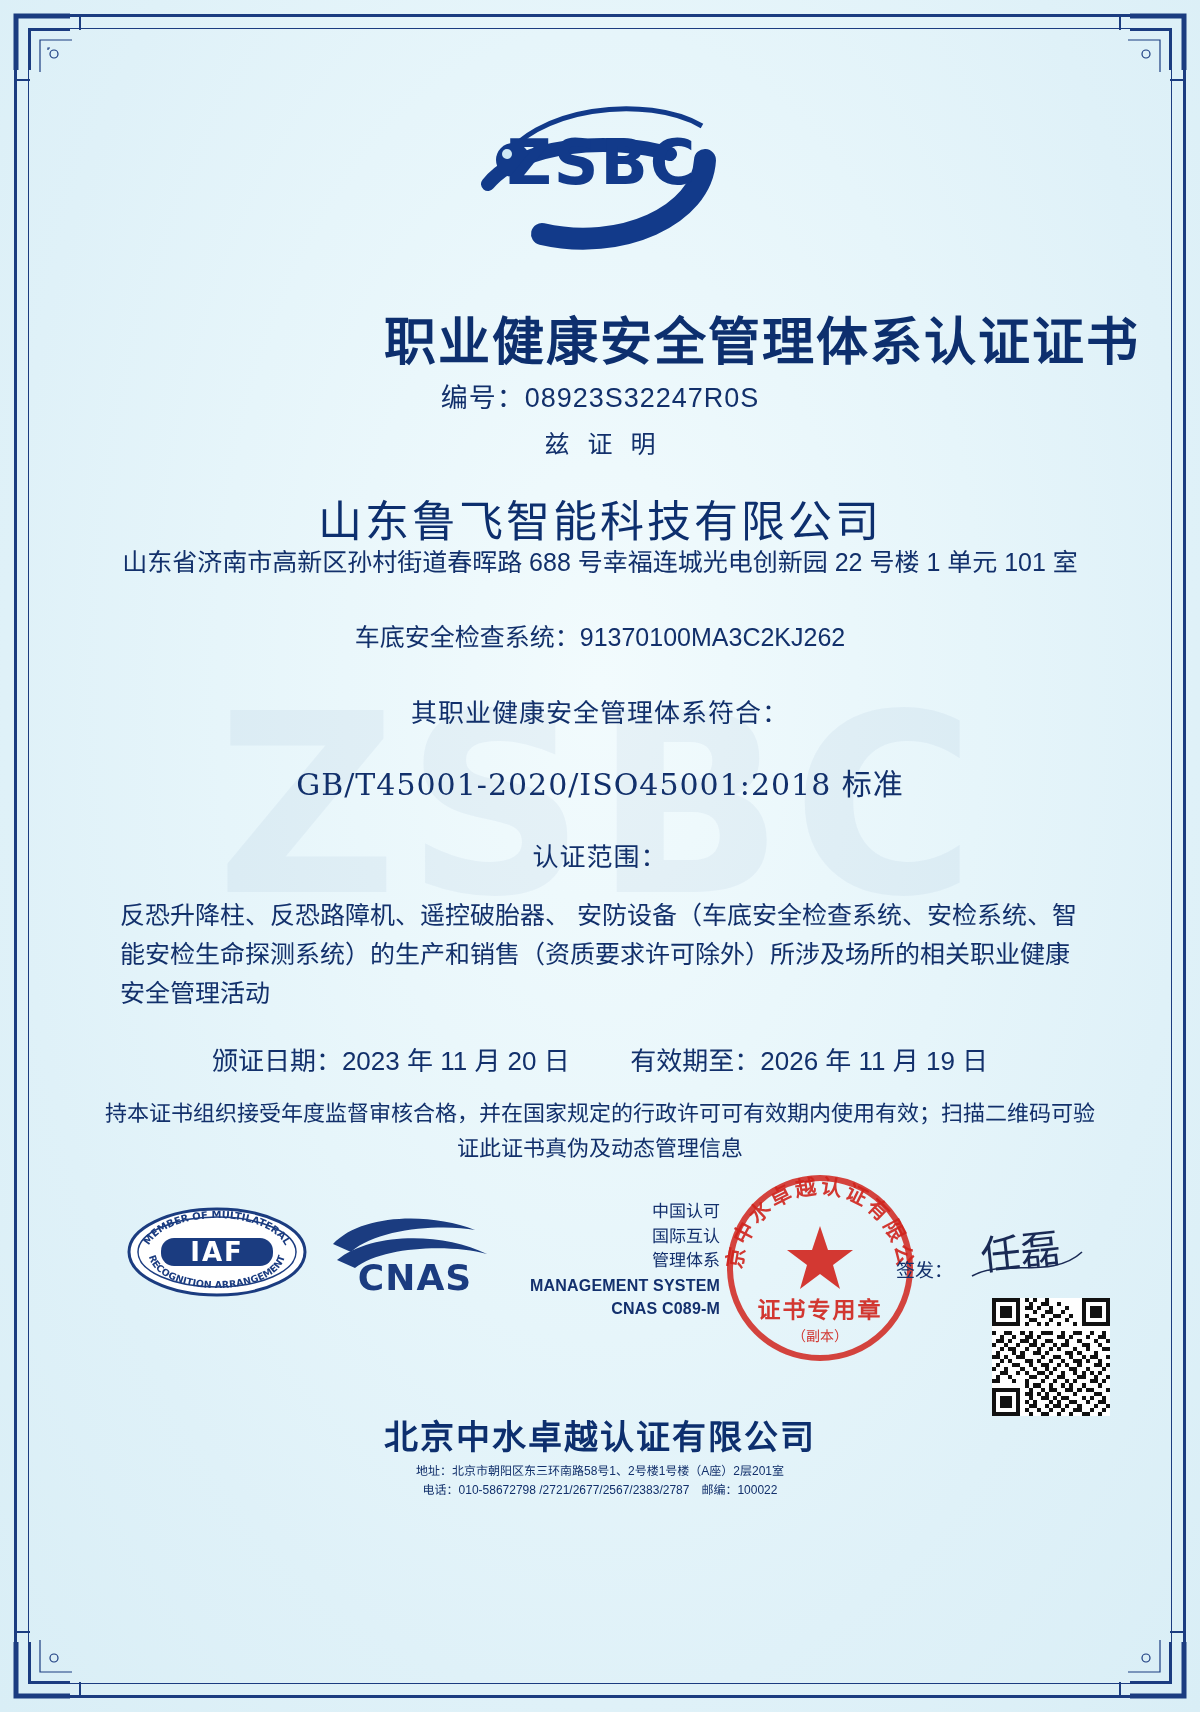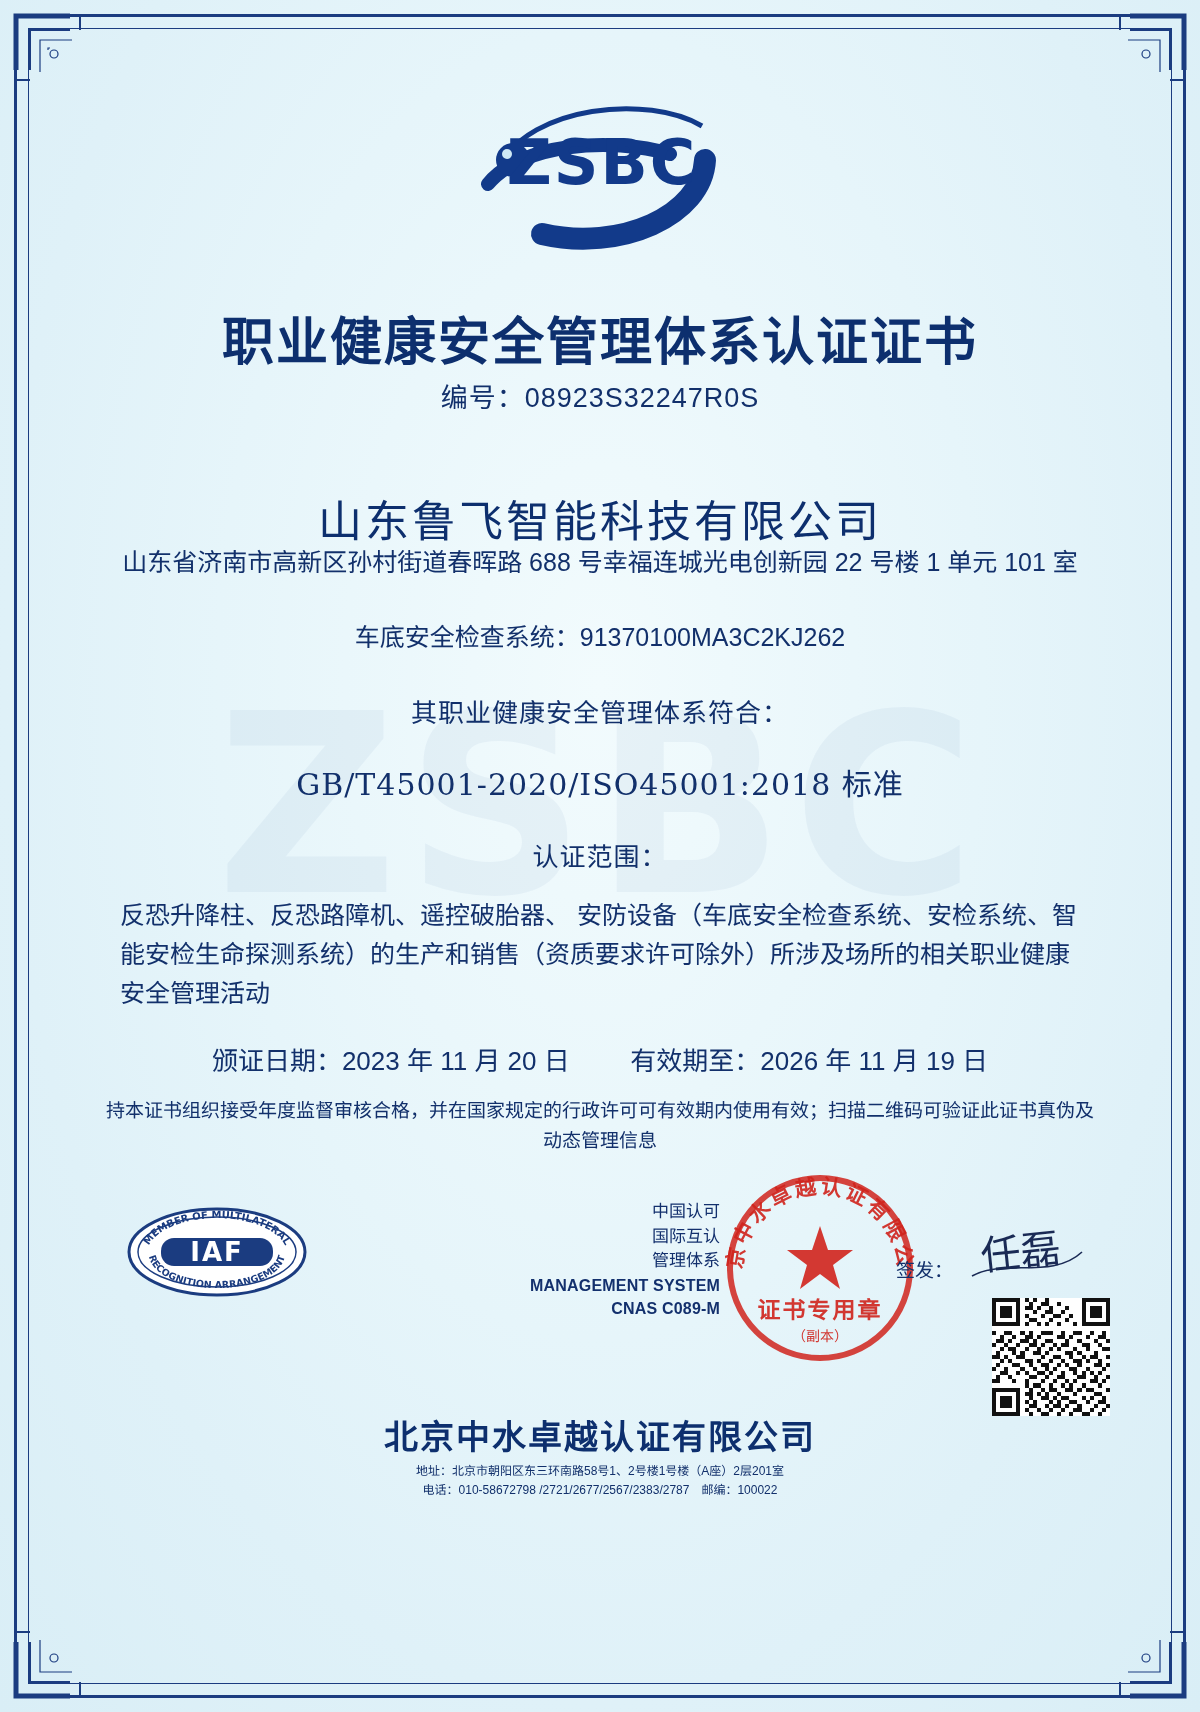--- a/index.html
+++ b/index.html
@@ -49,20 +49,21 @@
 
   
   .logo-wrap{position:absolute;left:50%;top:88px;transform:translateX(-50%);width:260px;height:165px;}
   .logo-wrap svg{width:100%;height:100%;display:block;}
 
   
   .main-title{
     position:absolute;top:300px;left:0;width:100%;
     font-size:52px;font-weight:bold;color:#0d2f6e;letter-spacing:2px;
     font-family:"DejaVu Sans","Liberation Sans",sans-serif;
+    text-align:right;
   }
   .cert-no{
     position:absolute;top:376px;left:0;width:100%;
     font-size:27px;color:#12306b;letter-spacing:1px;
   }
   .hereby{
     position:absolute;top:424px;left:0;width:100%;
     font-size:25px;color:#12306b;letter-spacing:18px;text-indent:18px;
   }
   .company{
@@ -95,21 +96,21 @@
     position:absolute;top:896px;left:60px;width:960px;
     font-size:25px;color:#12306b;line-height:1.55;text-align:left;
   }
   .dates{
     position:absolute;top:1040px;left:0;width:100%;
     font-size:26px;color:#12306b;
   }
   .dates span.gap{display:inline-block;width:46px;}
   .note{
     position:absolute;top:1096px;left:40px;width:1000px;
-    font-size:19px;color:#12306b;line-height:1.6;
+    font-size:22px;color:#12306b;line-height:1.6;
   }
 
   
   .accred{position:absolute;top:1200px;left:0;width:100%;height:120px;}
   .iaf{position:absolute;left:65px;top:6px;width:185px;height:92px;}
   .cnas{position:absolute;left:265px;top:10px;width:180px;height:86px;}
   .accred svg{display:block;width:100%;height:100%;}
   .cnas-text{
     position:absolute;left:470px;top:0px;text-align:right;
     font-size:17px;color:#13306d;line-height:1.45;
@@ -206,20 +207,21 @@
         <text x="132" y="96" font-family="DejaVu Sans, sans-serif" font-size="62" font-weight="bold" fill="#123a8a" text-anchor="middle" letter-spacing="2">ZSBC</text>
       </svg>
     </div>
 
     <div class="main-title">职业健康安全管理体系认证证书</div>
 
     <div class="cert-no">
       <span>编号：</span><span>08923S32247R0S</span>
     </div>
 
+    <div class="hereby">兹证明</div>
 
     <div class="company">山东鲁飞智能科技有限公司</div>
     <div class="address">山东省济南市高新区孙村街道春晖路 688 号幸福连城光电创新园 22 号楼 1 单元 101 室</div>
     <div class="credit">车底安全检查系统：91370100MA3C2KJ262</div>
 
     <div class="conform">其职业健康安全管理体系符合：</div>
     <div class="standard">GB/T45001-2020/ISO45001:2018 标准</div>
 
     <div class="scope-label">认证范围：</div>
     <div class="scope-text">反恐升降柱、反恐路障机、遥控破胎器、 安防设备（车底安全检查系统、安检系统、智能安检生命探测系统）的生产和销售（资质要求许可除外）所涉及场所的相关职业健康安全管理活动</div>
@@ -244,20 +246,27 @@
             <textPath href="#iafTop" startOffset="50%" text-anchor="middle">MEMBER OF MULTILATERAL</textPath>
           </text>
           <text font-family="DejaVu Sans, sans-serif" font-size="9.5" font-weight="bold" fill="#1b3c80">
             <textPath href="#iafBot" startOffset="50%" text-anchor="middle">RECOGNITION  ARRANGEMENT</textPath>
           </text>
           <rect x="36" y="32" width="112" height="28" rx="13" fill="#1b3c80"></rect>
           <text x="92" y="55" font-family="DejaVu Sans, sans-serif" font-size="26" font-weight="bold" fill="#ffffff" text-anchor="middle" letter-spacing="2">IAF</text>
         </svg>
       </div>
 
+      <div class="cnas">
+        <svg viewBox="0 0 180 86">
+          <path d="M8 34 C36 4 104 2 150 20 C118 14 52 18 26 42 Z" fill="#1b3c80"></path>
+          <path d="M12 50 C46 22 118 22 162 44 C126 34 58 36 30 58 Z" fill="#1b3c80"></path>
+          <text x="90" y="80" font-family="DejaVu Sans, sans-serif" font-size="36" font-weight="bold" fill="#1b3c80" text-anchor="middle" letter-spacing="1">CNAS</text>
+        </svg>
+      </div>
 
       <div class="cnas-text">
         <div>中国认可</div>
         <div>国际互认</div>
         <div>管理体系</div>
         <div class="en">MANAGEMENT SYSTEM</div>
         <div class="en">CNAS C089-M</div>
       </div>
     </div>
 

